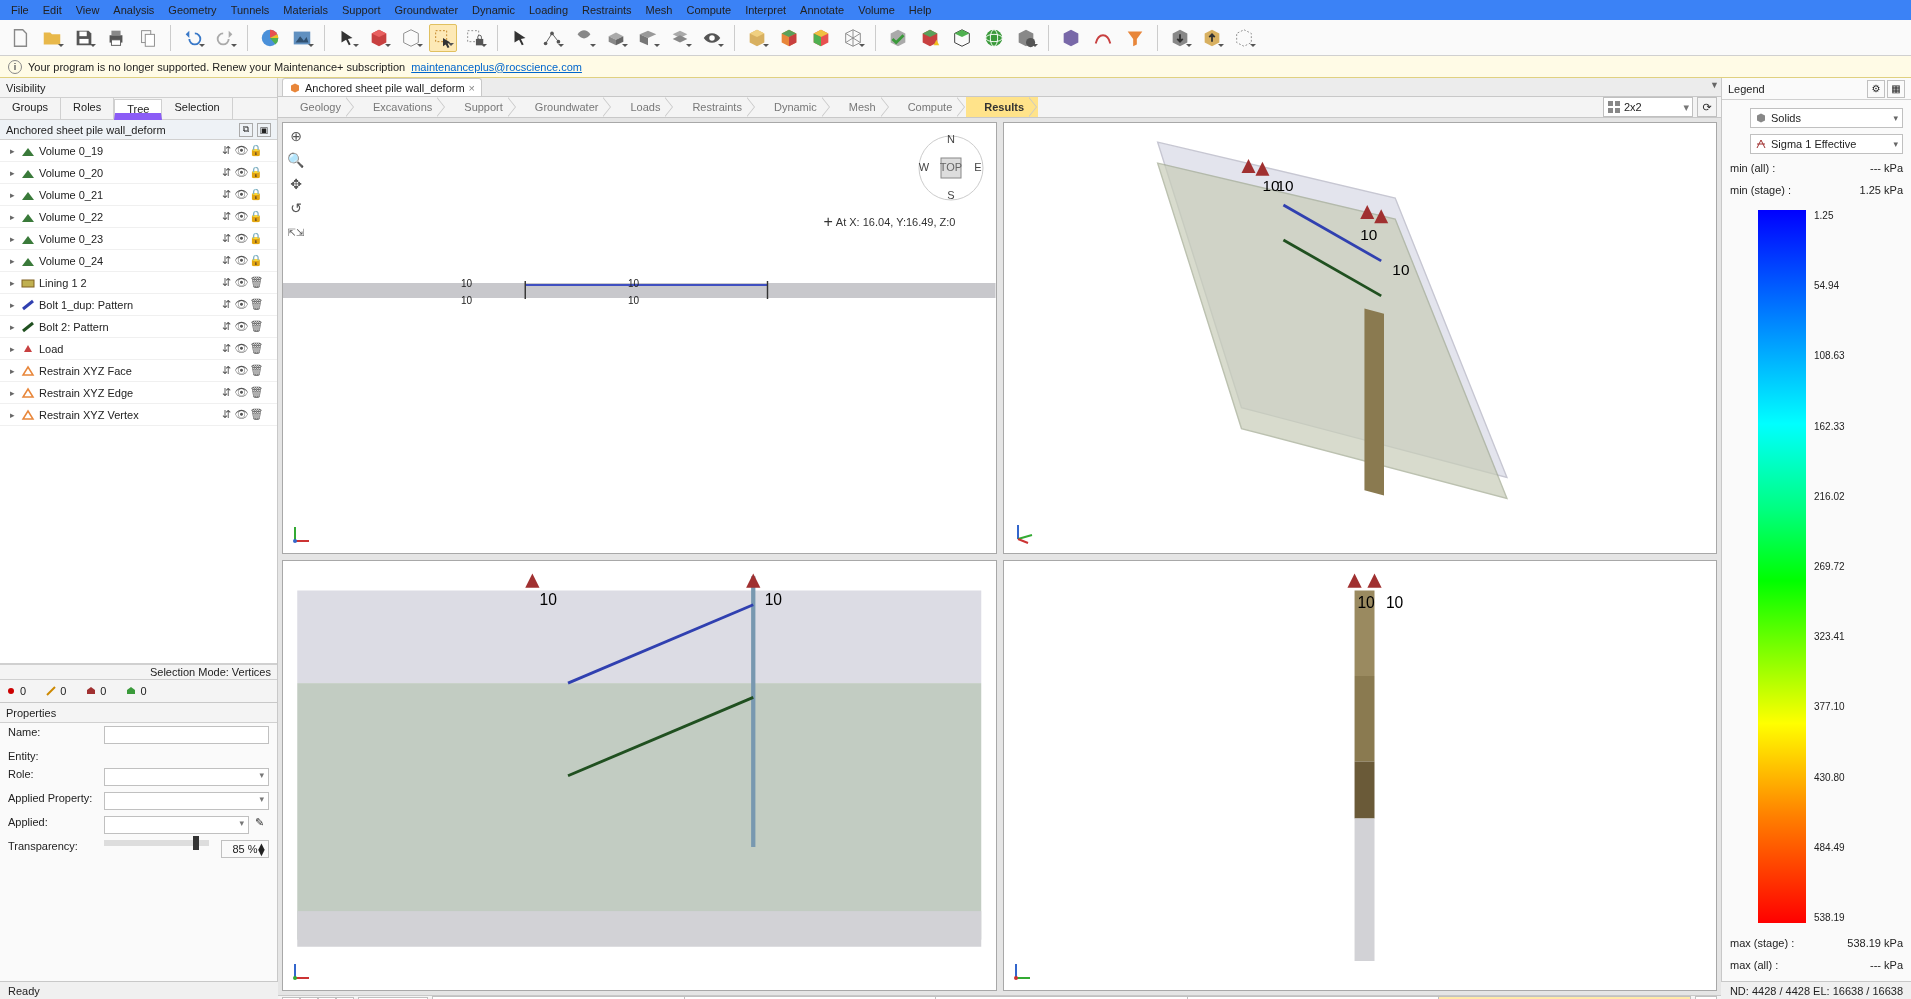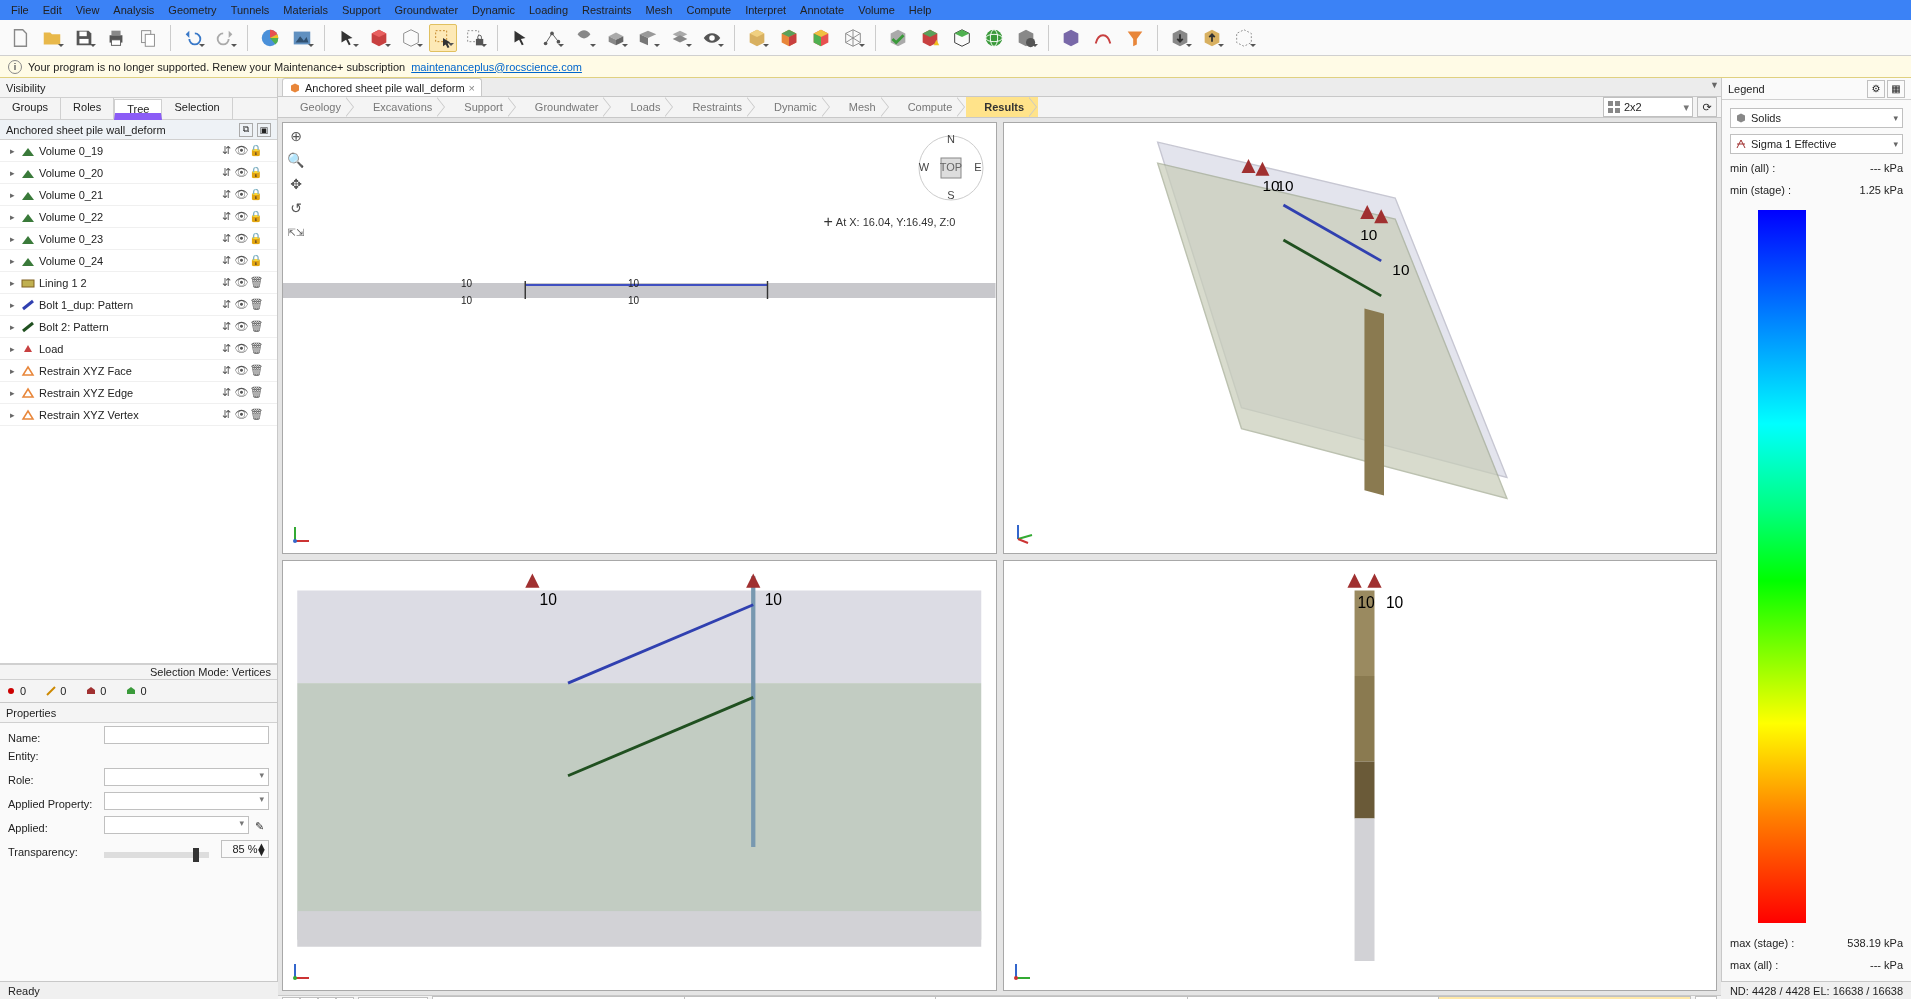--- a/index.html
+++ b/index.html
@@ -43,21 +43,21 @@
 .treerow .lbl { flex:1; white-space:nowrap; overflow:hidden;}
 .treerow .ctrls { display:flex; gap:2px; padding-right:10px;}
 .treerow .ctrls span { width:13px; height:13px; display:flex; align-items:center; justify-content:center; font-size:11px; color:#555; cursor:default;}
 .selmode { height:16px; background:#f4f4f4; display:flex; align-items:center; justify-content:flex-end; padding:0 6px; border-top:1px solid #d0d0d0; border-bottom:1px solid #d0d0d0;}
 .countsbar { height:22px; display:flex; align-items:center; background:#f4f4f4; padding:0 6px; gap:20px;}
 .countsbar .itm { display:flex; align-items:center; gap:4px;}
 .countsbar .dot { width:10px; height:10px; }
 
 
 .propspanel { background:#fafafa; border-top:1px solid #c8c8c8;}
-.proprow { display:flex; align-items:flex-end; padding:3px 8px; gap:6px;}
+.proprow { display:flex; align-items:flex-start; padding:3px 8px; gap:6px;}
 .proprow label { width:90px;}
 .proprow input[type="text"], .proprow select { flex:1; height:18px; border:1px solid #c0c0c0; background:#fff; padding:0 3px;}
 .proprow .combo { flex:1; height:18px; border:1px solid #c0c0c0; background:#fff; position:relative;}
 .proprow .combo::after { content:"▾"; position:absolute; right:4px; top:1px; color:#777; font-size:9px;}
 .proprow .pencil { width:14px; height:14px; color:#333;}
 .sliderwrap { flex:1; height:6px; background:#ddd; position:relative; margin-right:6px;}
 .sliderwrap .knob { position:absolute; top:-4px; width:6px; height:14px; background:#333;}
 .spinnum { width:48px; height:18px; border:1px solid #c0c0c0; display:flex; align-items:center; justify-content:center; position:relative;}
 .spinnum .arrows { position:absolute; right:1px; display:flex; flex-direction:column; font-size:6px; line-height:6px;}
 
@@ -95,21 +95,21 @@
 .stagetabs span { flex:1; border:1px solid #c0c0c0; border-left:none; display:flex; align-items:center; justify-content:center; background:#fff; cursor:default;}
 .stagetabs span:first-child { border-left:1px solid #c0c0c0;}
 .stagetabs span.active { background:#ffe9a8;}
 .addstage { width:22px; height:20px; border:1px solid #c0c0c0; display:flex; align-items:center; justify-content:center; background:#fff;}
 
 
 .legend-head { height:22px; display:flex; align-items:center; justify-content:space-between; padding:0 6px; border-bottom:1px solid #d0d0d0;}
 .legend-head .btns { display:flex; gap:2px;}
 .legend-head .btns span { width:18px; height:18px; border:1px solid #c0c0c0; display:flex; align-items:center; justify-content:center; font-size:10px;}
 .legendbody { padding:8px; display:flex; flex-direction:column; gap:6px;}
-.lcombo { height:20px; border:1px solid #c0c0c0; background:#fff; display:flex; align-items:center; padding:0 4px; gap:4px; position:relative;}
+.lcombo { height:20px; border:1px solid #c0c0c0; background:#fff; display:flex; align-items:center; padding:0 4px; gap:4px; position:relative;margin-left:20px;}
 .lcombo::after { content:"▾"; position:absolute; right:4px; font-size:9px; color:#666;}
 .minmax { display:flex; justify-content:space-between; padding:2px 0;}
 .colorbar-wrap { flex:1; display:flex; padding:4px 8px; gap:8px;}
 .colorbar { width:48px; background:linear-gradient(to bottom, #0000ff 0%, #0080ff 15%, #00ffff 30%, #00ff80 42%, #00ff00 52%, #80ff00 62%, #ffff00 72%, #ff8000 85%, #ff0000 100%);}
 .colorlabels { display:flex; flex-direction:column; justify-content:space-between; padding:0 0;}
 .colorlabels span { font-size:10px;}
 
 
 .statusbar { height:18px; background:#f0f0f0; border-top:1px solid #c8c8c8; display:flex; align-items:center; justify-content:space-between; padding:0 8px;}
 
@@ -838,20 +838,33 @@
           <span>--- kPa</span>
         </div>
       <div class="minmax">
           <span>min (stage) :</span>
           <span>1.25 kPa</span>
         </div>
     </div>
     <div class="colorbar-wrap">
       <div style="width:20px"></div>
       <div class="colorbar"></div>
+      <div class="colorlabels" id="colorlabels">
+          <span>1.25</span>
+          <span>54.94</span>
+          <span>108.63</span>
+          <span>162.33</span>
+          <span>216.02</span>
+          <span>269.72</span>
+          <span>323.41</span>
+          <span>377.10</span>
+          <span>430.80</span>
+          <span>484.49</span>
+          <span>538.19</span>
+        </div>
     </div>
     <div class="legendbody">
       <div class="minmax">
           <span>max (stage) :</span>
           <span>538.19 kPa</span>
         </div>
       <div class="minmax">
           <span>max (all) :</span>
           <span>--- kPa</span>
         </div>

